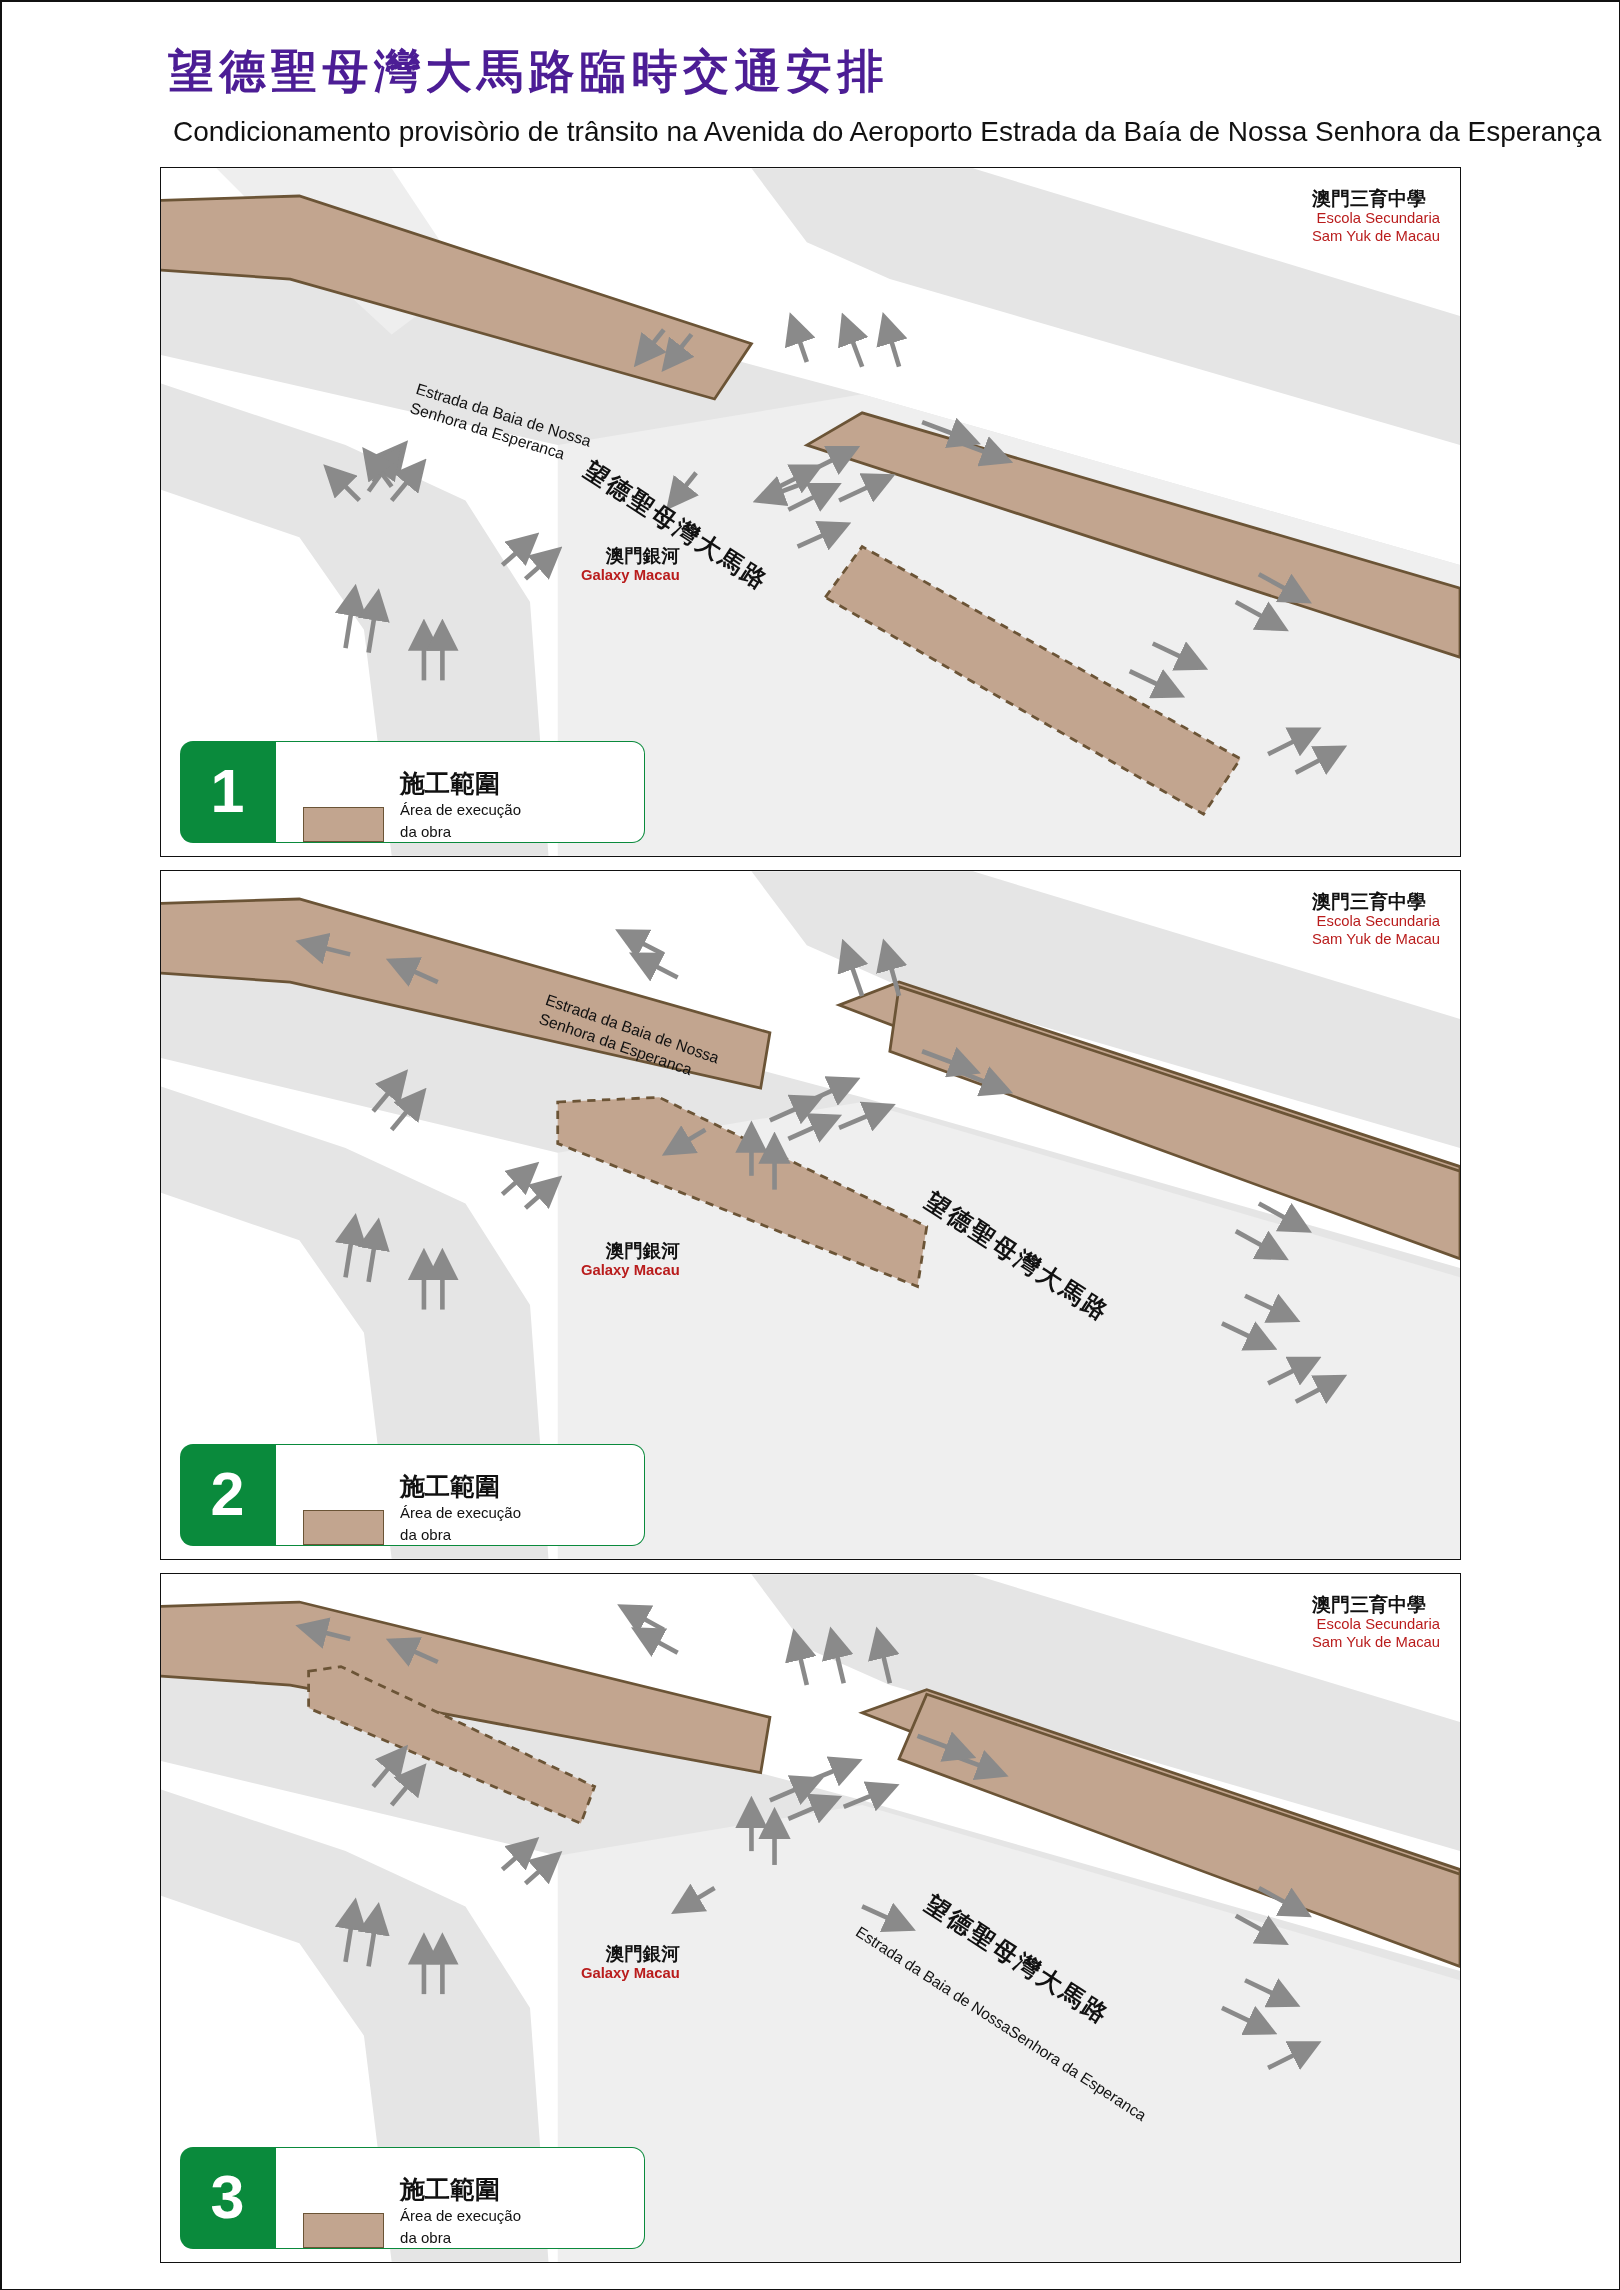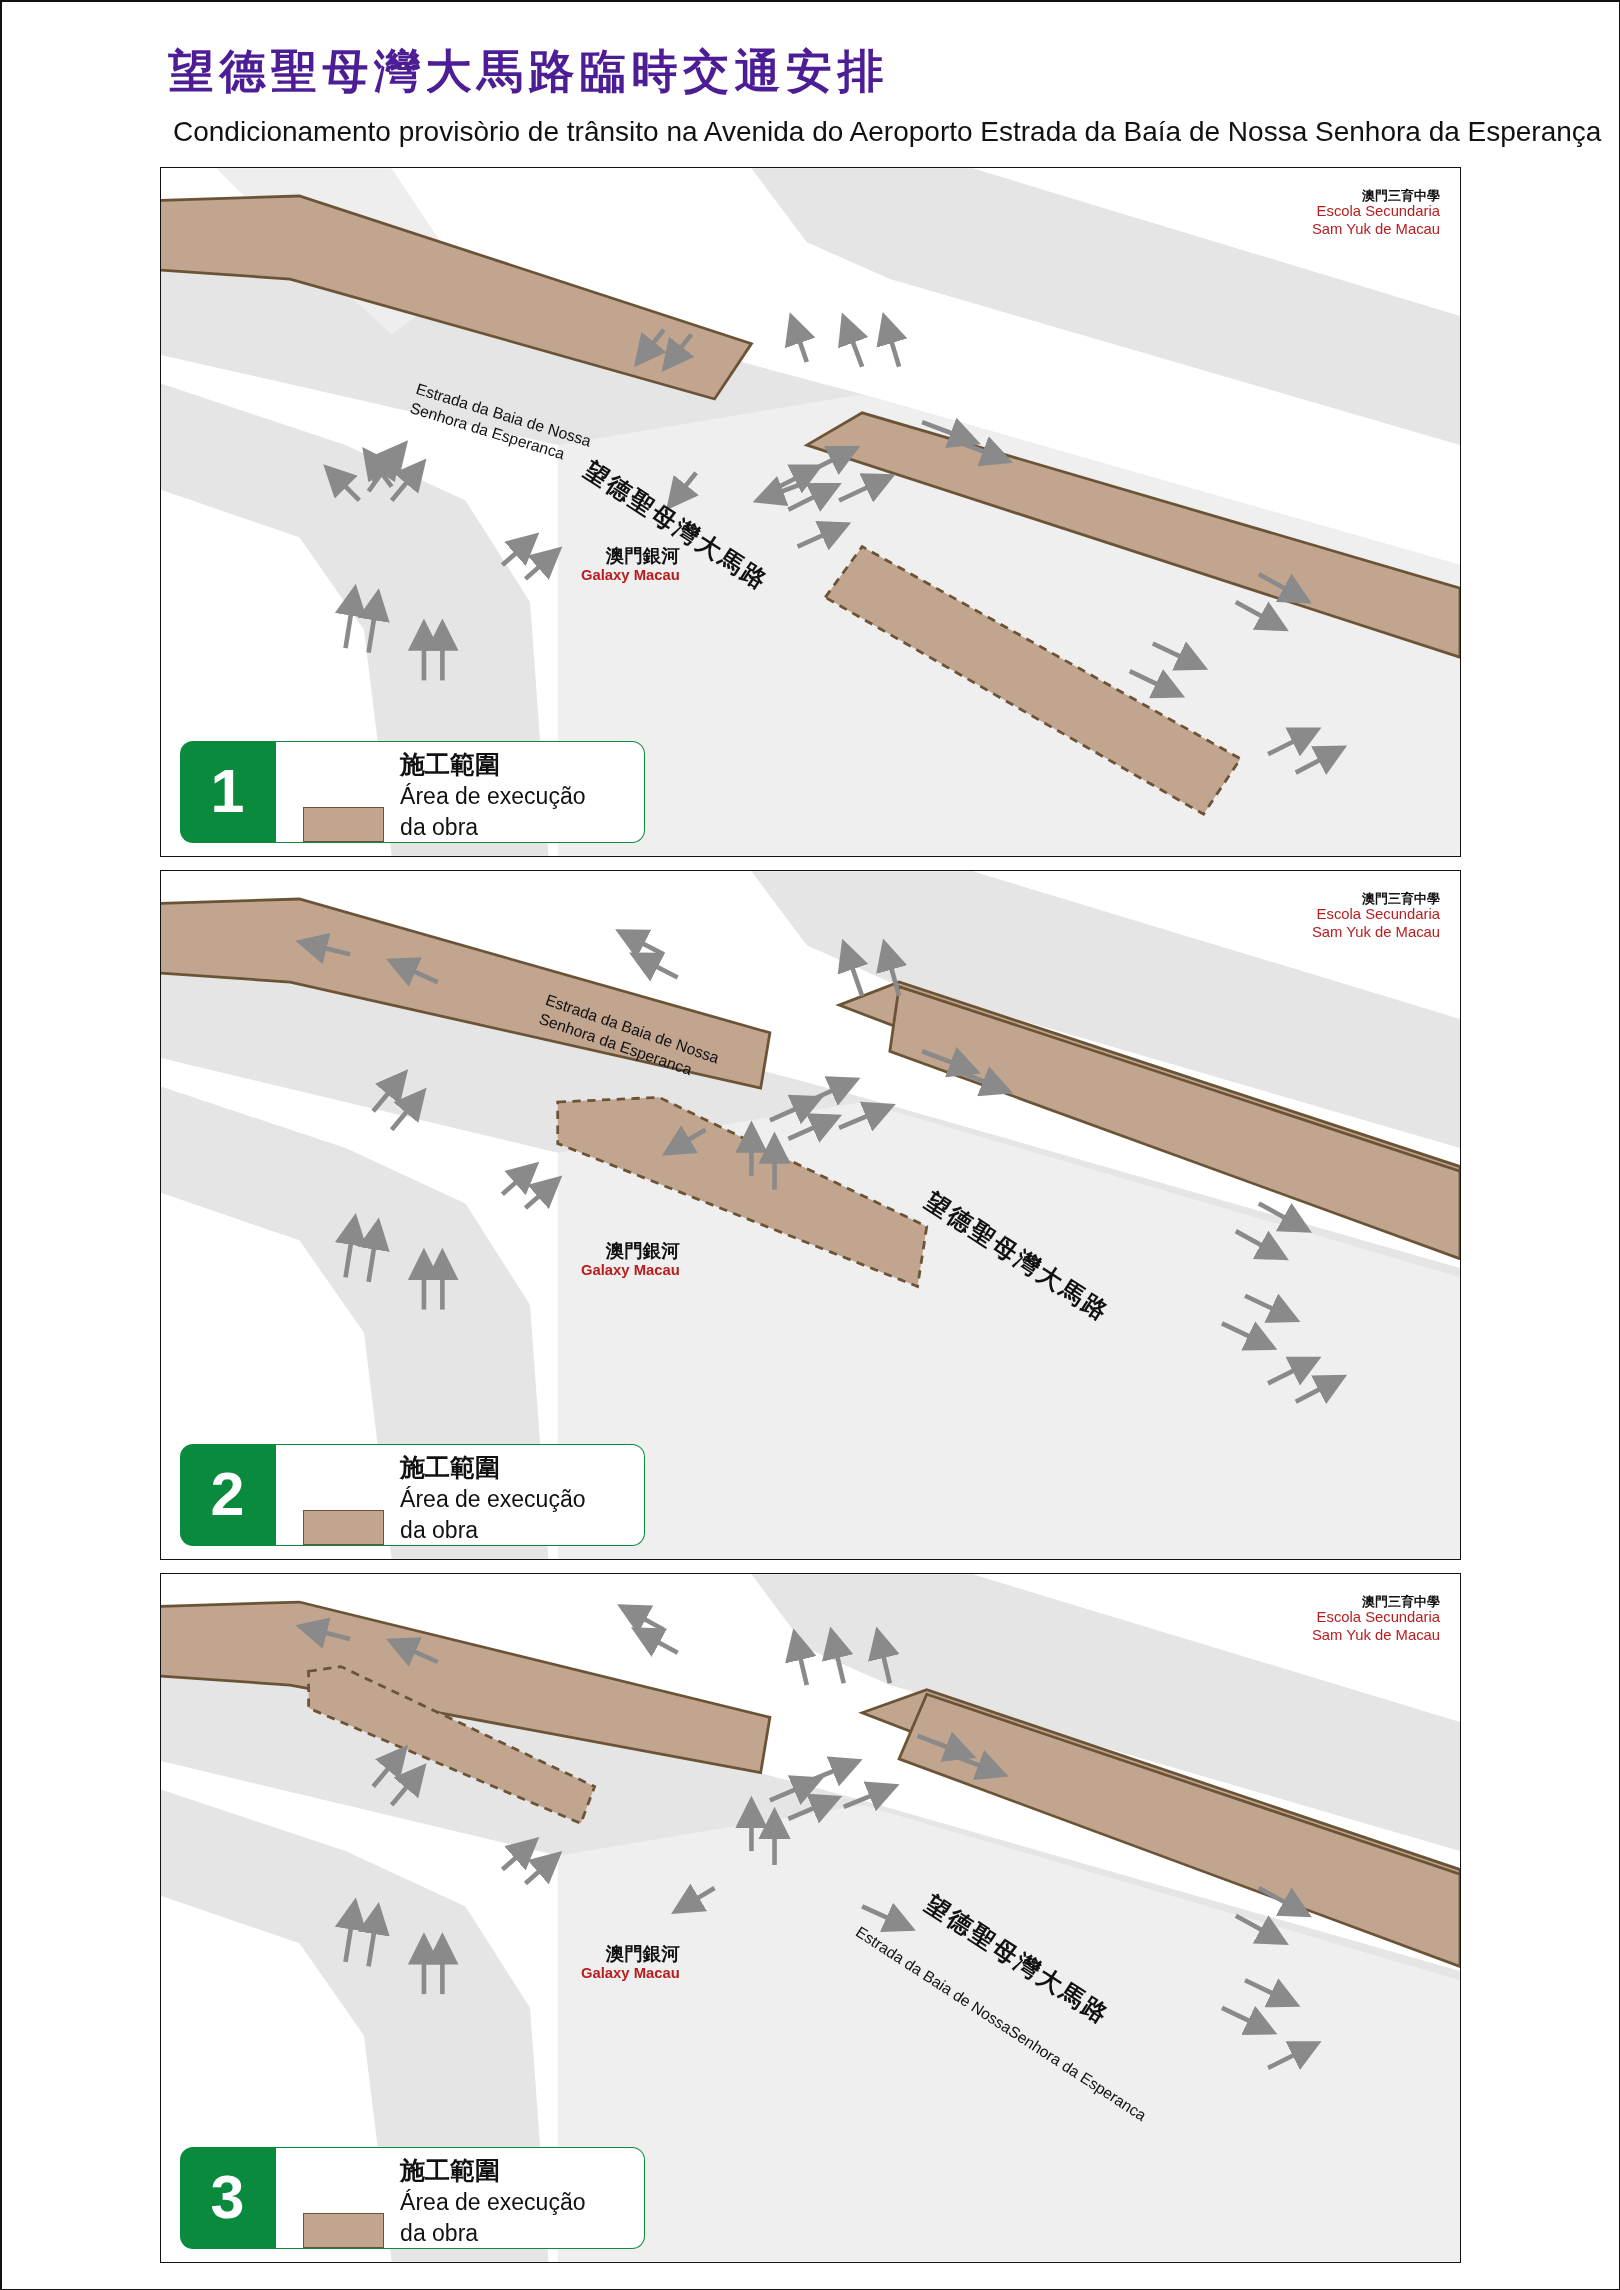--- a/index.html
+++ b/index.html
@@ -88,25 +88,25 @@
     box-sizing:border-box;
   }
   .swatch{
     width:79px;height:33px;
     background:#c2a58f;
     border:1.8px solid #6b5436;
     margin-right:16.6px;
     flex:none;
   }
   .legend-text .lt-zh{font-size:25px;font-weight:700;color:#111;line-height:1.1;}
-  .legend-text .lt-pt{font-size:23px;color:#111;line-height:1.22;margin-top:3.7px;}
+  .legend-text .lt-pt{font-size:15px;color:#111;line-height:1.22;margin-top:3.7px;}
 
   
   .map-label{position:absolute;z-index:4;pointer-events:none;}
-  .lbl-zh{font-size:13px;font-weight:700;color:#111;line-height:1.2;text-align:right;}
+  .lbl-zh{font-size:19px;font-weight:700;color:#111;line-height:1.2;}
   .lbl-pt{font-size:14.8px;color:#b91c1c;line-height:1.2;text-align:right;}
   .galaxy .lbl-zh{font-size:18.5px;text-align:right;}
   .galaxy .lbl-pt{font-size:14.8px;text-align:center;font-weight:bold;}
 </style>
 </head>
 <body>
 
 <div class="page">
 
   <div class="header">

